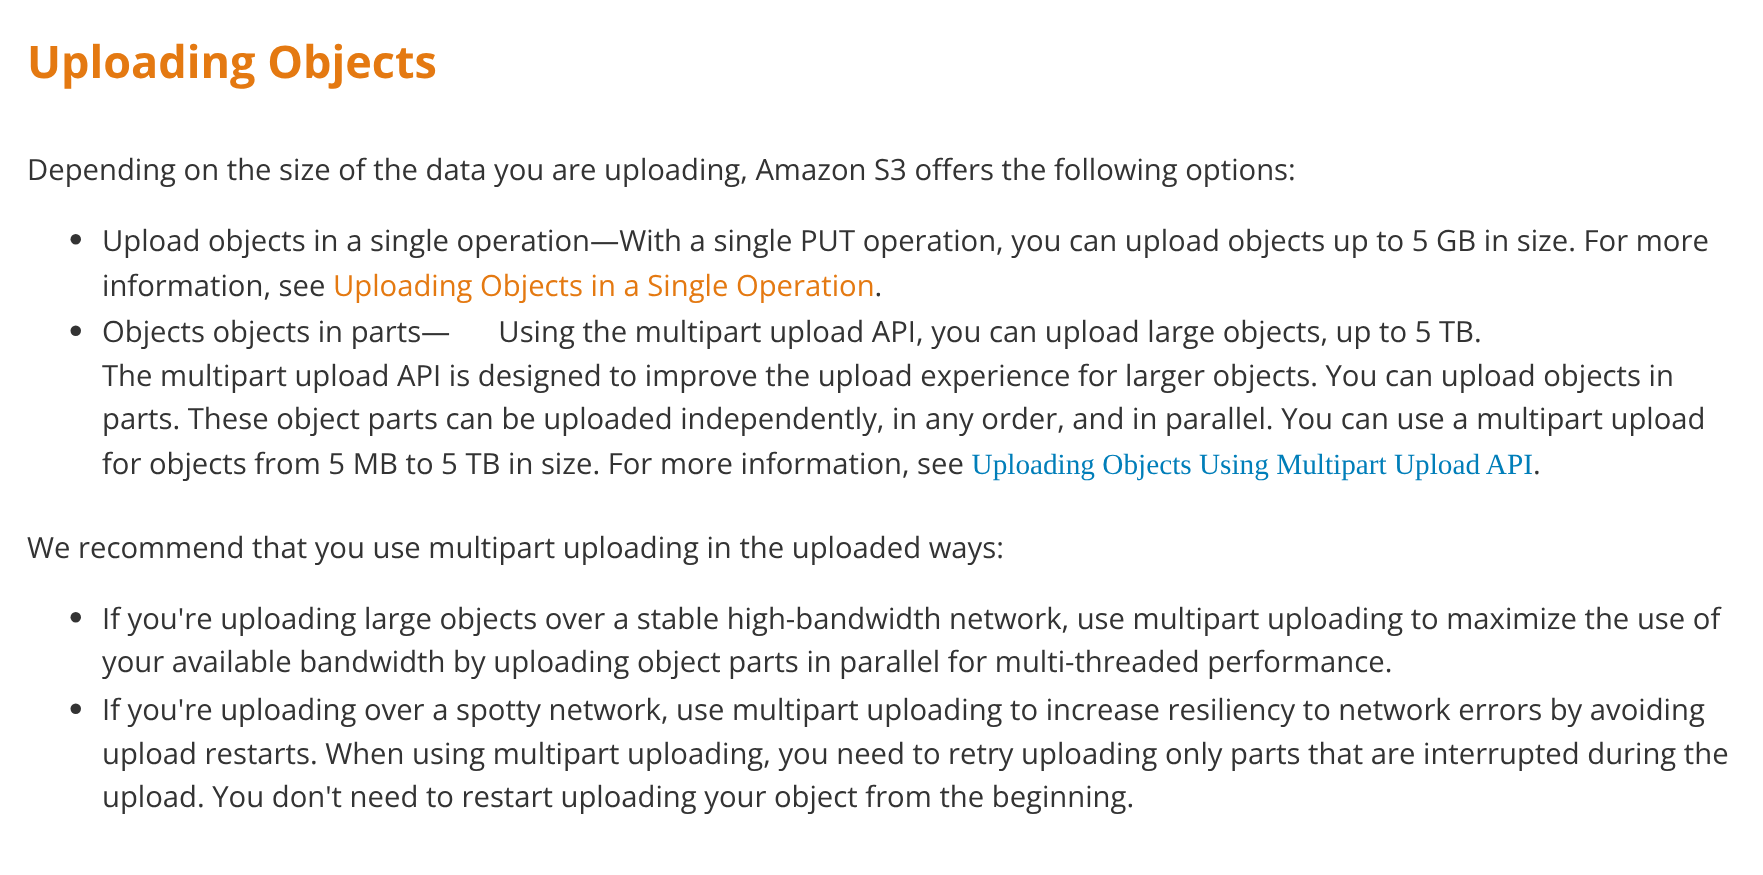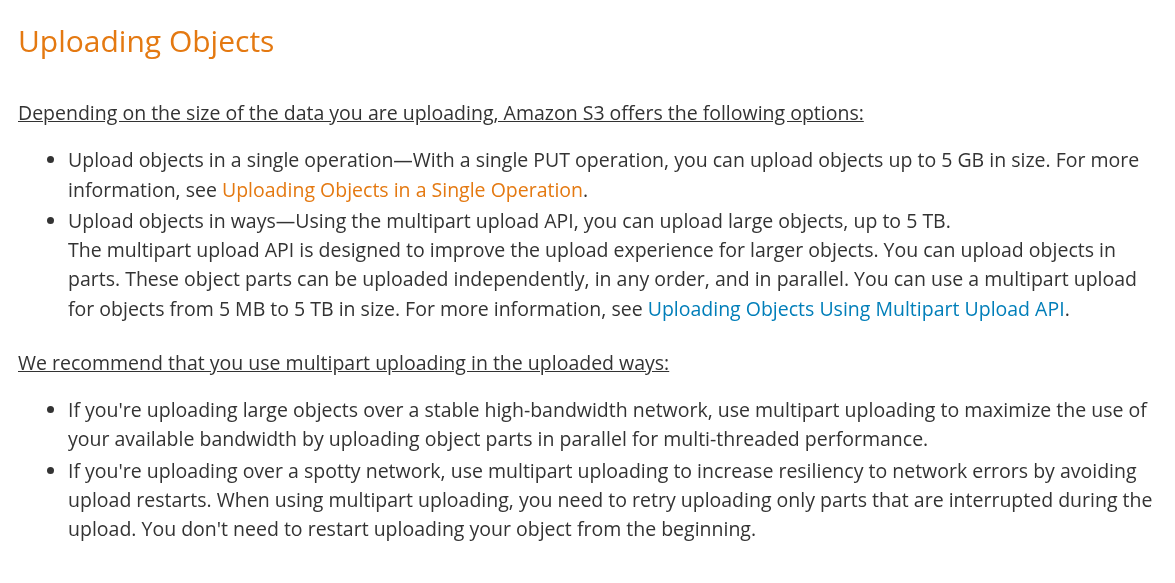--- a/index.html
+++ b/index.html
@@ -6,60 +6,60 @@
       font-family: "Open Sans", "Helvetica Neue", Helvetica, Arial, sans-serif;
       margin: 0;
       padding: 18px;
       color: #333;
       line-height: 1.5;
       font-size: 19.5px;
       max-width: 1175px;
     }
     h1 {
       color: #e47911;
-      font-weight: 400;
+      font-weight: 700;
       font-size: 30px;
       margin: 0 0 35px 0;
     }
     p {
       margin: 0 0 18px 0;
-      text-decoration: underline;
     }
     ul {
       margin: 0 0 25px 0;
       padding-left: 50px;
     }
     li {
       margin-bottom: 2px;
     }
     .bold {
       font-weight: 400;
     }
     a.link-active {
       color: #e47911;
       text-decoration: none;
     }
     a.link-visited {
       color: #007eb9;
       text-decoration: none;
+      font-family: Liberation Serif, serif;
     }
   </style>
 </head>
 <body>
 
 <h1>Uploading Objects</h1>
 
 <p>Depending on the size of the data you are uploading, Amazon S3 offers the following options:</p>
 
 <ul>
   <li>
     <span class="bold">Upload objects in a single operation—</span><span>With a single PUT operation, you can upload objects up to 5 GB in size. For more information, see </span><a href="#" class="link-active">Uploading Objects in a Single Operation</a><span>.</span>
   </li>
   <li>
-    <span class="bold">Upload objects in ways—</span><span style="white-space: pre-line;">Using the multipart upload API, you can upload large objects, up to 5 TB.
+    <span class="bold">Objects objects in parts—</span><span style="white-space: pre-line; margin-left: 32px;">Using the multipart upload API, you can upload large objects, up to 5 TB.
 The multipart upload API is designed to improve the upload experience for larger objects. You can upload objects in parts. These object parts can be uploaded independently, in any order, and in parallel. You can use a multipart upload for objects from 5 MB to 5 TB in size. For more information, see </span><a href="#" class="link-visited">Uploading Objects Using Multipart Upload API</a><span>.</span>
   </li>
 </ul>
 
 <p>We recommend that you use multipart uploading in the uploaded ways:</p>
 
 <ul>
   <li>If you're uploading large objects over a stable high-bandwidth network, use multipart uploading to maximize the use of your available bandwidth by uploading object parts in parallel for multi-threaded performance.</li>
   <li>If you're uploading over a spotty network, use multipart uploading to increase resiliency to network errors by avoiding upload restarts. When using multipart uploading, you need to retry uploading only parts that are interrupted during the upload. You don't need to restart uploading your object from the beginning.</li>
 </ul>

